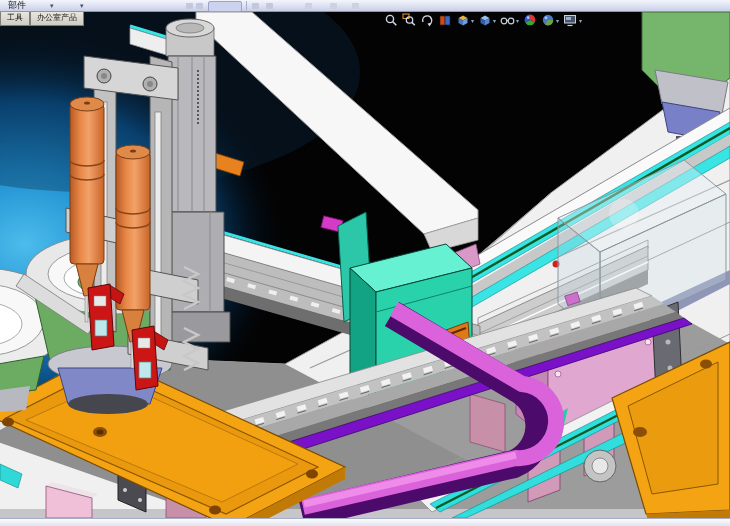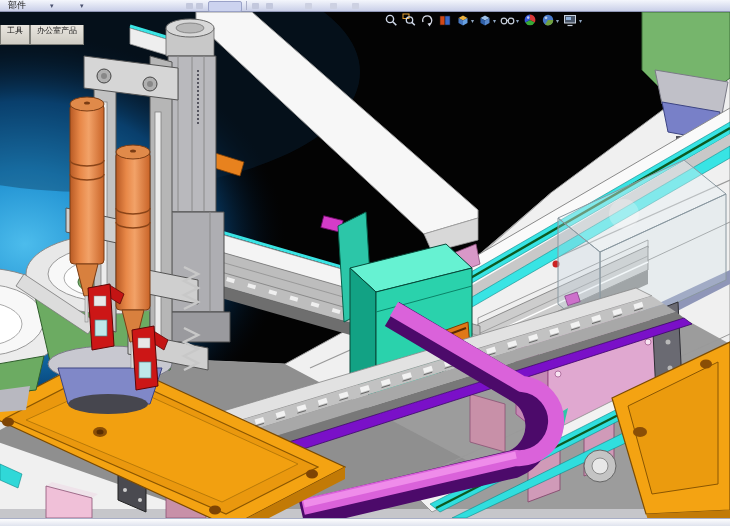--- a/index.html
+++ b/index.html
@@ -10,23 +10,23 @@
     background:linear-gradient(#f4f6fc,#c9cfe8);border-bottom:1px solid #8f96b5;box-sizing:border-box;}
   .tb-inner{position:relative;width:100%;height:100%;padding-left:15px;}
   .tb-label{position:absolute;left:8px;top:-1px;font-size:9px;color:#222;}
   .tb-caret{position:absolute;top:1px;font-size:7px;color:#49506e;line-height:9px;}
   .tb-frag{position:absolute;top:3px;width:7px;height:6px;background:#c3c8dd;border-radius:1px;}
   .tb-btn{position:absolute;left:208px;top:1px;width:32px;height:9px;background:#ccd3ef;
     border:1px solid #9aa2c8;border-radius:2px;}
   .tb-sep{position:absolute;left:246px;top:1px;width:1px;height:9px;background:#a9aec8;}
   
   .tabs{position:absolute;left:0;top:12px;height:11px;display:flex;z-index:30;}
-  .tab{height:20px;line-height:11px;padding:0 6px;font-size:8px;color:#141414;
+  .tab{height:14px;line-height:11px;padding:0 6px;font-size:8px;color:#141414;
     background:linear-gradient(#e9e6df,#cfccc4);border:1px solid #7e7e78;border-top:none;
-    box-sizing:border-box;white-space:nowrap;margin-top:13px;}
+    box-sizing:border-box;white-space:nowrap;}
   
   .viewport{position:absolute;left:0;top:12px;width:730px;height:506px;background:#000;}
   .hud{position:absolute;left:383px;top:0px;height:16px;display:flex;align-items:center;gap:2px;z-index:40;}
   .hud-btn{display:flex;align-items:center;height:16px;padding:0 1px;border-radius:2px;}
   .hud-btn svg{display:block;}
   .hud-caret{font-size:6px;color:#8fa6c2;margin-left:1px;}
   
   .statusbar{position:absolute;left:0;top:518px;width:730px;height:8px;
     background:linear-gradient(#fdfdfe,#dfe3ee);border-top:1px solid #a8aec6;box-sizing:border-box;}
 </style>

